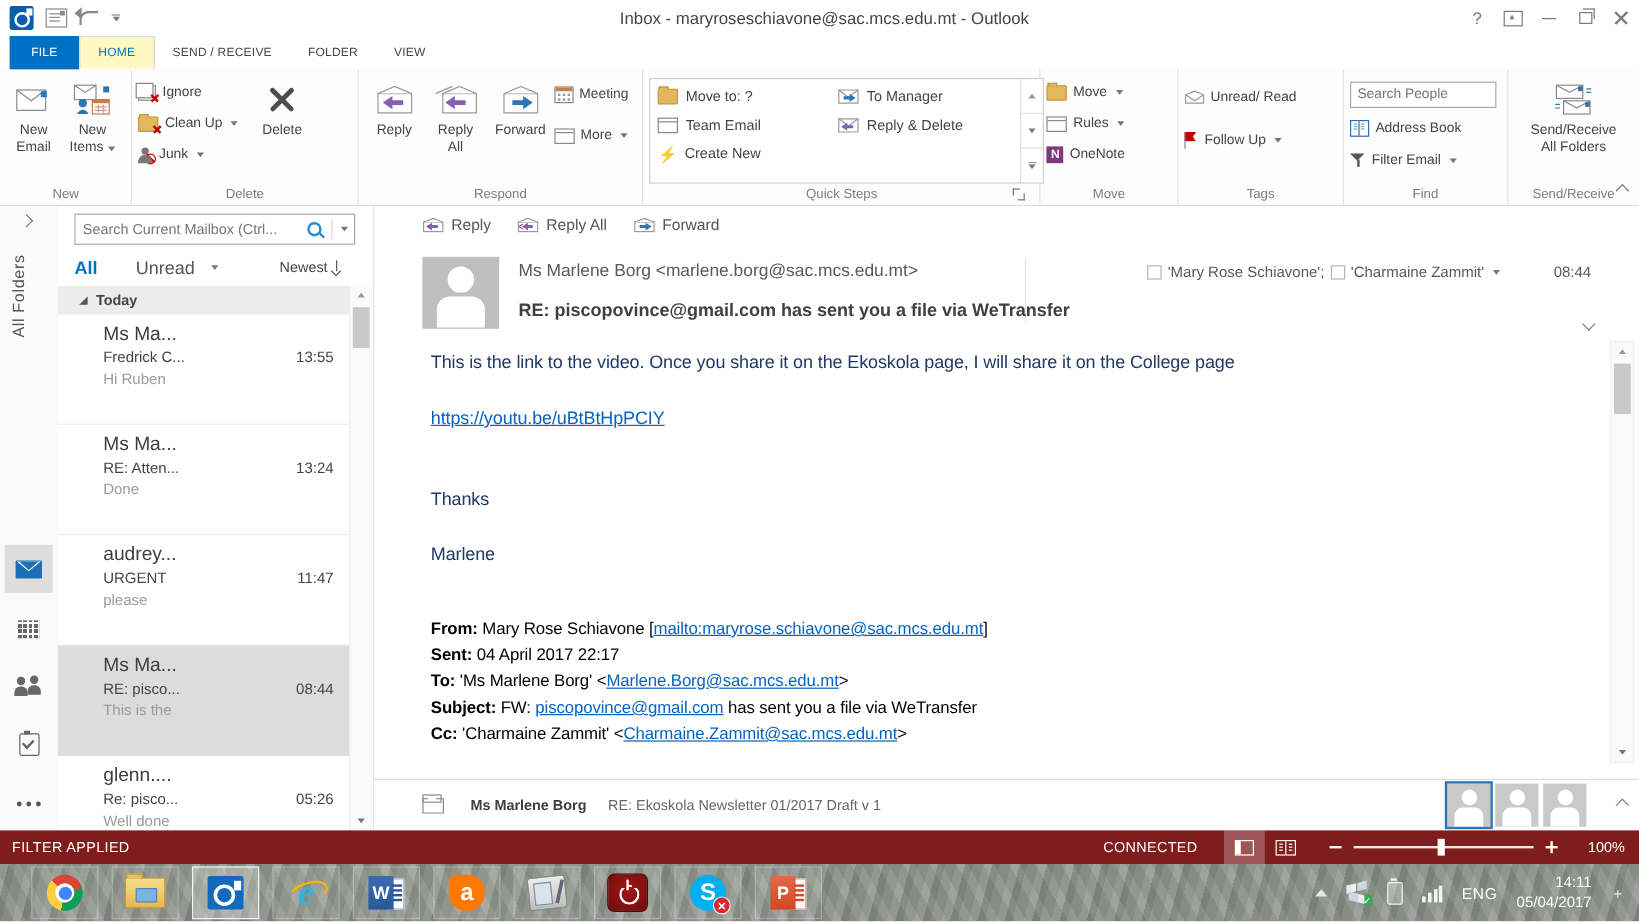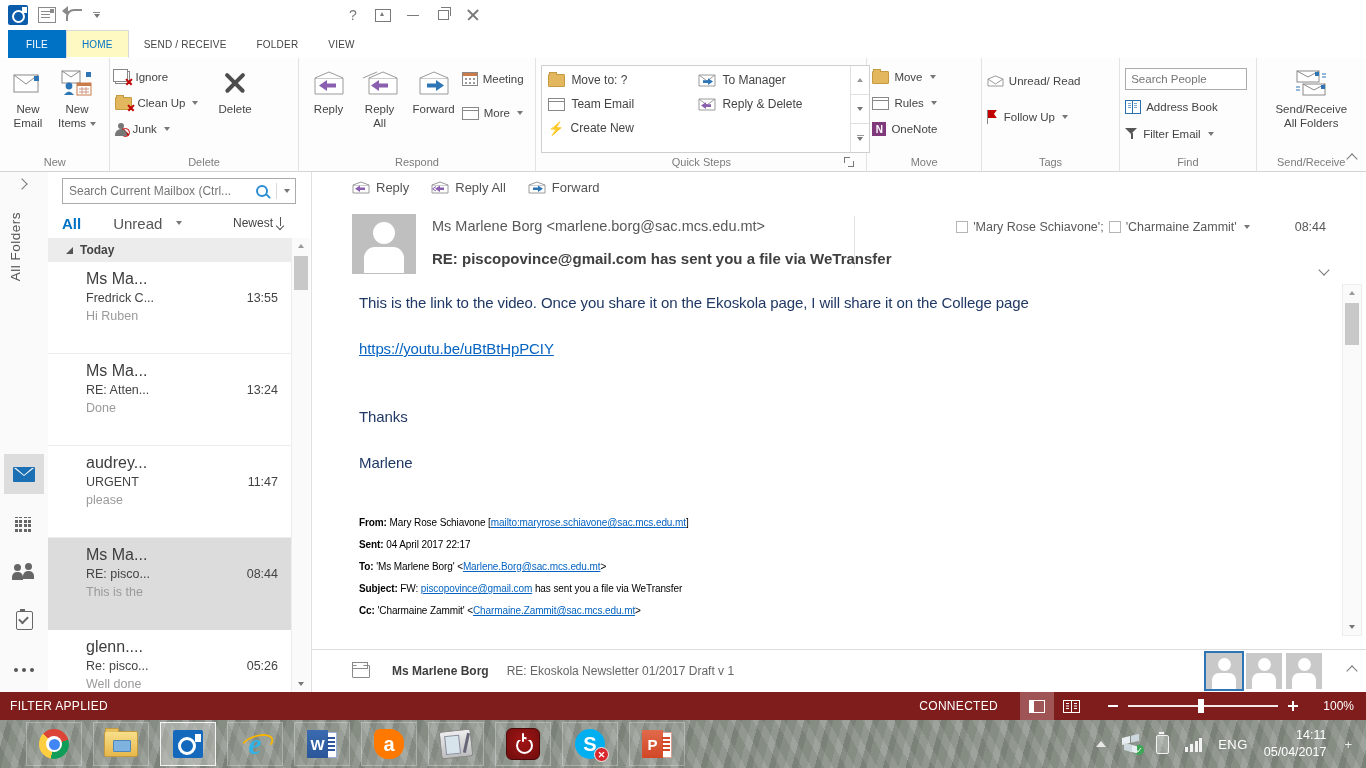--- a/index.html
+++ b/index.html
@@ -158,21 +158,21 @@
   .rp-sender{position:absolute;left:120px;top:10px;font-size:14.5px;color:#595959;}
   .rp-recips{position:absolute;right:14px;top:12px;display:flex;align-items:center;gap:5px;font-size:12.5px;color:#595959;}
   .cbx{width:10px;height:10px;border:1px solid #B5B5B5;background:#fff;display:inline-block;}
   .rp-time{margin-left:40px;}
   .rp-subject{position:absolute;left:120px;top:42px;font-size:15px;font-weight:bold;color:#404040;}
   .rp-chevron{position:absolute;right:12px;top:58px;} 
   .rp-vline{position:absolute;left:542px;top:8px;height:52px;width:1px;background:#E4E4E4;}
   .rp-body{position:absolute;top:122px;left:47px;right:40px;bottom:50px;color:#1F3864;font-size:15px;letter-spacing:-0.1px;}
   .rp-body p{margin:0;}
   .rp-link{color:#0563C1;text-decoration:underline;}
-  .quoted{position:absolute;top:218px;left:0;font-size:10px;color:#000;line-height:22px;}
+  .quoted{position:absolute;top:218px;left:0;font-size:14px;color:#000;line-height:22px;}
   .quoted b{color:#000;}
   
   .rp-scroll{position:absolute;top:112px;right:4px;width:18px;bottom:56px;background:#FAFAFA;border:1px solid #EDEDED;}
   
   .rp-peek{position:absolute;left:0;right:0;bottom:0;height:42px;border-top:1px solid #DDDDDD;background:#fff;display:flex;align-items:center;padding-left:40px;gap:12px;}
   .peek-env{width:16px;height:11px;border:1px solid #8a8a8a;position:relative;background:#fff;margin-right:10px;border-radius:1px;}
   .peek-env::before{content:"";position:absolute;left:0px;top:-3px;border-left:7px solid transparent;border-right:7px solid transparent;border-top:5px solid #fff;outline:1px solid #8a8a8a;}
   .peek-sender{font-weight:bold;font-size:12px;color:#3d3d3d;margin-right:6px;white-space:nowrap;}
   .peek-subj{font-size:12px;color:#666;white-space:nowrap;}
   .peek-avatars{margin-left:auto;display:flex;gap:4px;align-items:center;margin-right:14px;}
@@ -264,20 +264,21 @@
   <header id="titlebar">
     <div class="qat">
       <span class="ol-logo"></span>
       <span class="qat-ic"></span>
       <span class="undo"></span>
       <span class="qat-caret">
           <i></i>
           <span class="caret-d"></span>
         </span>
     </div>
+    <div id="title-text">Inbox - maryroseschiavone@sac.mcs.edu.mt - Outlook</div>
     <div class="winbtns">
       <span class="winbtn">?</span>
       <span class="winbtn">
           <span class="wb-ribbon"></span>
         </span>
       <span class="winbtn">
           <span class="wb-min"></span>
         </span>
       <span class="winbtn">
           <span class="wb-rest"></span>

